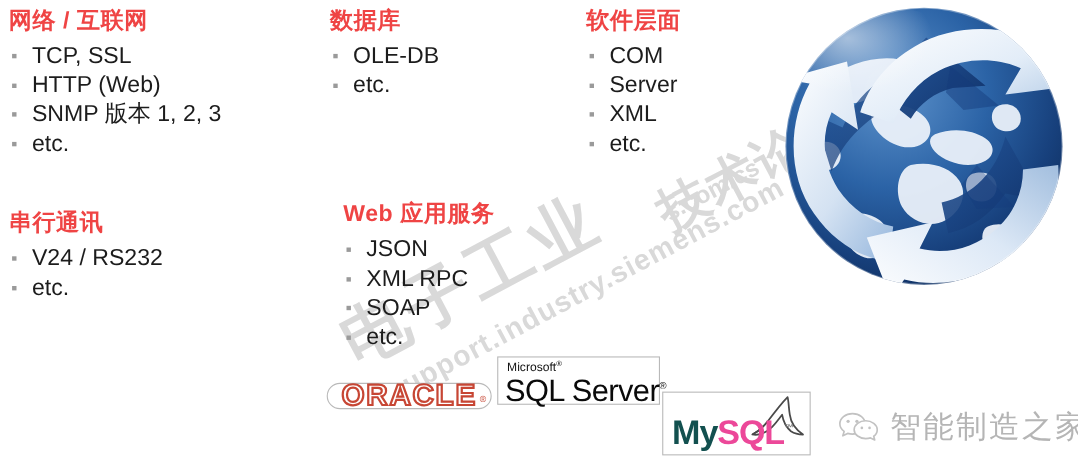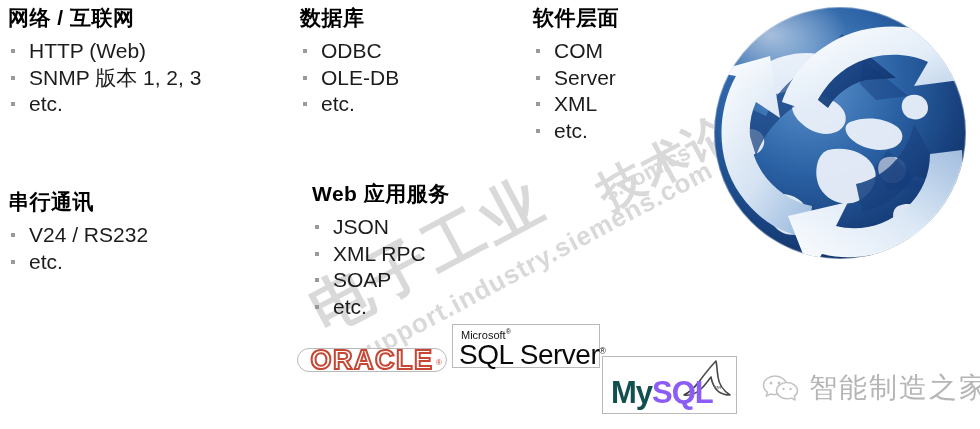--- a/index.html
+++ b/index.html
@@ -25,21 +25,21 @@
   .wm-a{ left:300px; top:215px; font-size:60px; transform:rotate(-28deg); letter-spacing:4px;}
   .wm-b{ left:330px; top:248px; font-size:26px; transform:rotate(-28deg); letter-spacing:1px;}
   .wm-c{ left:590px; top:120px; font-size:46px; transform:rotate(-28deg); letter-spacing:3px;}
   .wm-d{ left:600px; top:160px; font-size:22px; transform:rotate(-28deg);}
 
   
   .col{position:absolute;}
   .col-h{
     font-size:21px;
     font-weight:bold;
-    color:#000000;
+    color:#ef4444;
     letter-spacing:0.5px;
     margin:0 0 6px 0;
     white-space:nowrap;
   }
   ul.blist{list-style:none;margin:0;padding:0;}
   ul.blist li{
     position:relative;
     font-size:21px;
     line-height:26.5px;
     color:#1c1c1c;
@@ -86,21 +86,21 @@
   }
   #logo-sqlserver .sql-word sup{font-size:9px;}
 
   #logo-mysql{left:602px;top:356px;width:135px;height:58px;}
   #logo-mysql .my-word{
     position:absolute;left:8px;bottom:4px;
     font-size:31px;font-weight:bold;letter-spacing:-1px;line-height:32px;
     white-space:nowrap;
   }
   #logo-mysql .my-my{color:#12504f;}
-  #logo-mysql .my-sql{color:#8b5cf6;}
+  #logo-mysql .my-sql{color:#ec4899;}
   #logo-mysql .my-tm{font-size:9px;color:#777;vertical-align:super;}
   #logo-mysql svg{position:absolute;right:4px;top:2px;}
 
   
   #wechat-badge{position:absolute;left:762px;top:369px;display:flex;align-items:center;gap:9px;}
   #wechat-badge .wc-text{
     font-size:28px;color:#b5b5b5;letter-spacing:2px;white-space:nowrap;
     font-family:"Liberation Sans","DejaVu Sans",sans-serif;
   }
 </style>
@@ -110,38 +110,38 @@
 <div class="stage">
 
   <div class="watermark wm-a">电子工业</div>
   <div class="watermark wm-b">support.industry.siemens.com</div>
   <div class="watermark wm-c">技术论坛</div>
   <div class="watermark wm-d">s.com/cs</div>
 
   <div class="col" id="col-net">
     <div class="col-h">网络 / 互联网</div>
     <ul class="blist">
+      <li><span class="bul"></span><span>TCP, SSL</span></li>
       <li><span class="bul"></span><span>HTTP (Web)</span></li>
       <li><span class="bul"></span><span>SNMP 版本 1, 2, 3</span></li>
       <li><span class="bul"></span><span>etc.</span></li>
     </ul>
   </div>
 
   <div class="col" id="col-ser">
     <div class="col-h">串行通讯</div>
     <ul class="blist">
       <li><span class="bul"></span><span>V24 / RS232</span></li>
       <li><span class="bul"></span><span>etc.</span></li>
     </ul>
   </div>
 
   <div class="col" id="col-db">
     <div class="col-h">数据库</div>
     <ul class="blist">
-      <li><span class="bul"></span><span>ODBC</span></li>
       <li><span class="bul"></span><span>OLE-DB</span></li>
       <li><span class="bul"></span><span>etc.</span></li>
     </ul>
   </div>
 
   <div class="col" id="col-web">
     <div class="col-h">Web 应用服务</div>
     <ul class="blist">
       <li><span class="bul"></span><span>JSON</span></li>
       <li><span class="bul"></span><span>XML RPC</span></li>

